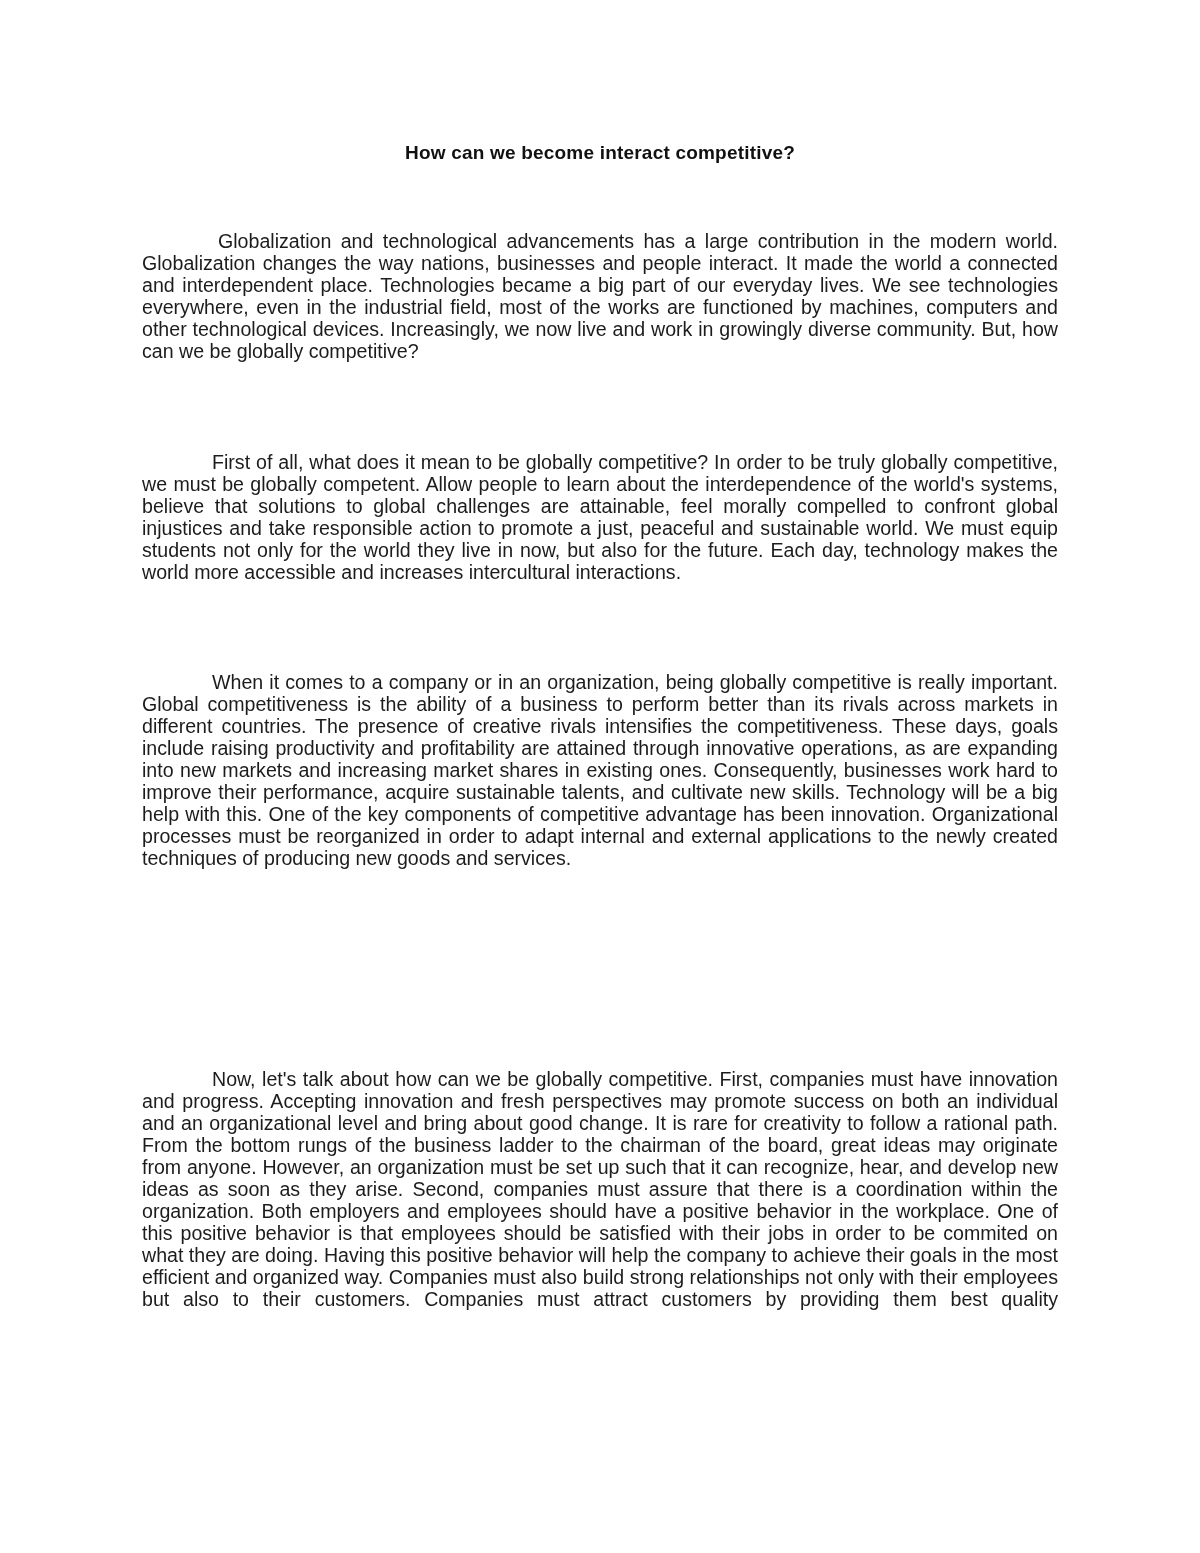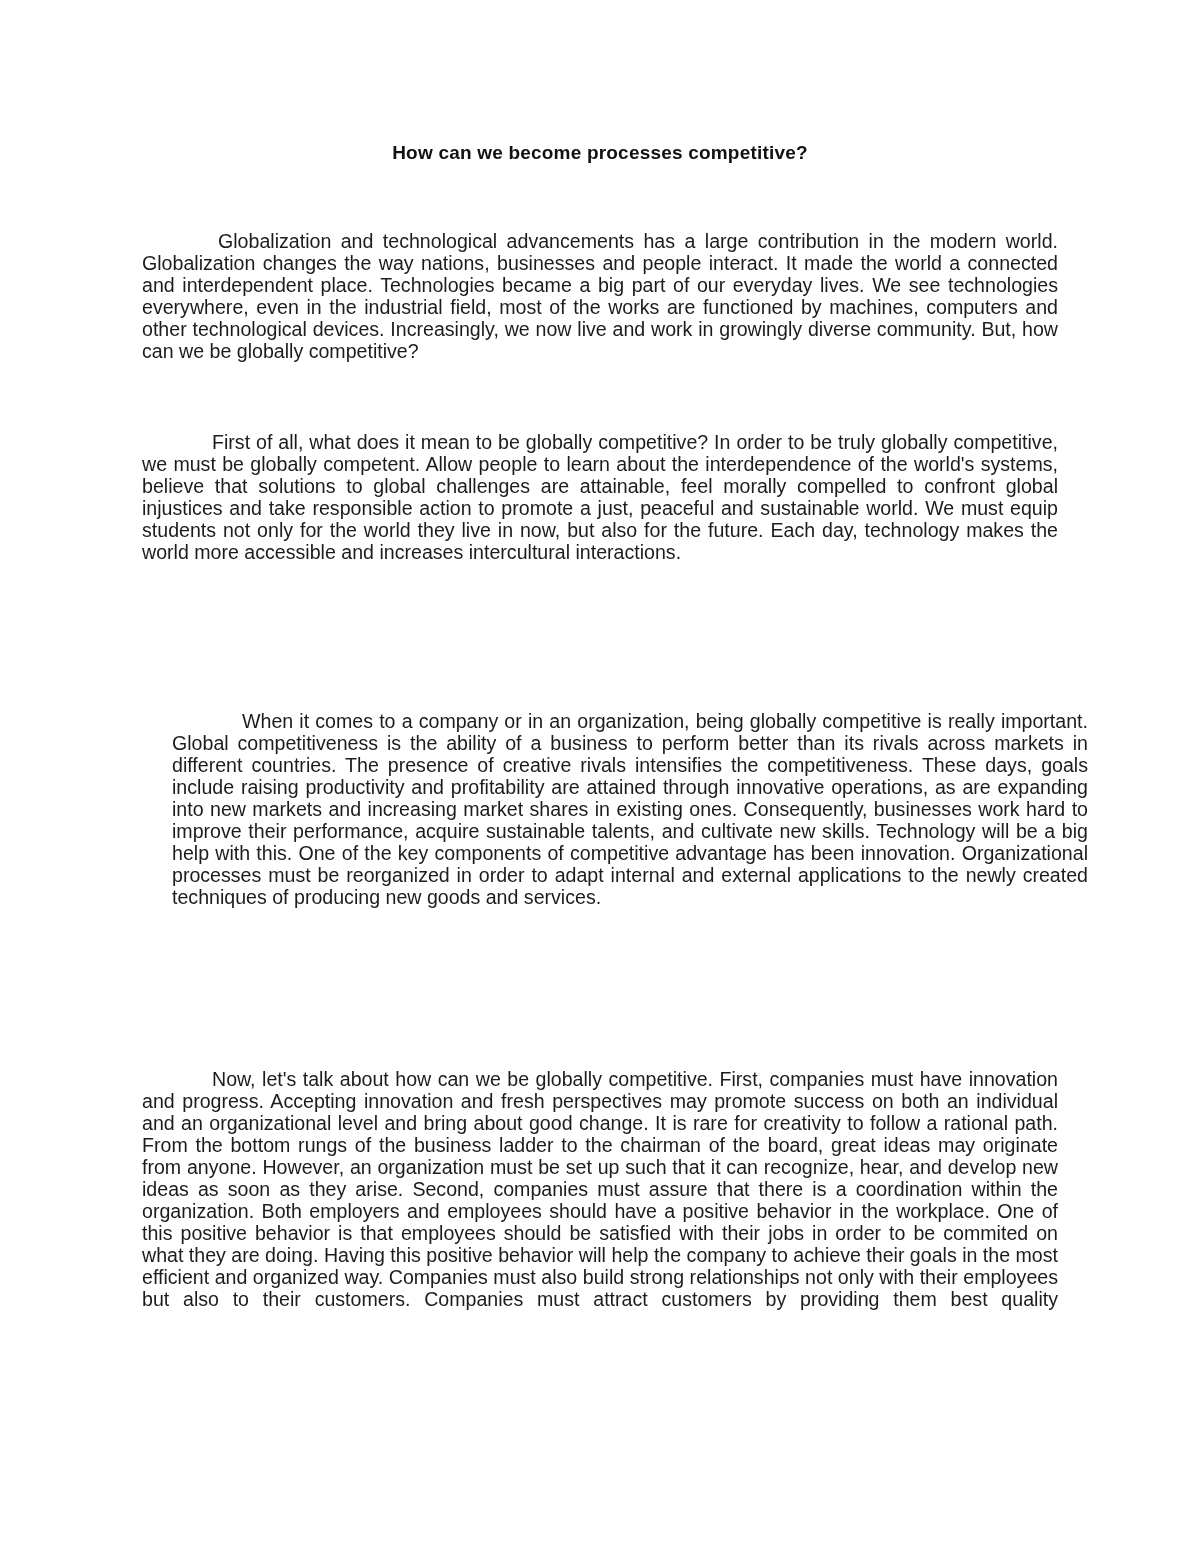--- a/index.html
+++ b/index.html
@@ -38,26 +38,26 @@
     left: 0;
     width: 916px;
     margin: 0;
     font-size: 19.6px;
     line-height: 22px;
     text-align: justify;
     text-indent: 70px;
     color: #1c1c1c;
   }
   .p1 { top: 230px; text-indent: 76px; }
-  .p2 { top: 431px; }
-  .p3 { top: 710px; margin-left: 30px; }
+  .p2 { top: 451px; }
+  .p3 { top: 671px; }
   .p4 { top: 1068px; text-align-last: justify; }
 </style>
 </head>
 <body>
 
 <div class="page">
-  <h1 class="title">How can we become processes competitive?</h1>
+  <h1 class="title">How can we become interact competitive?</h1>
   <p class="para p1">Globalization and technological advancements has a large contribution in the modern world. Globalization changes the way nations, businesses and people interact. It made the world a connected and interdependent place. Technologies became a big part of our everyday lives. We see technologies everywhere, even in the industrial field, most of the works are functioned by machines, computers and other technological devices. Increasingly, we now live and work in growingly diverse community. But, how can we be globally competitive?</p>
   <p class="para p2">First of all, what does it mean to be globally competitive? In order to be truly globally competitive, we must be globally competent. Allow people to learn about the interdependence of the world's systems, believe that solutions to global challenges are attainable, feel morally compelled to confront global injustices and take responsible action to promote a just, peaceful and sustainable world. We must equip students not only for the world they live in now, but also for the future. Each day, technology makes the world more accessible and increases intercultural interactions.</p>
   <p class="para p3">When it comes to a company or in an organization, being globally competitive is really important. Global competitiveness is the ability of a business to perform better than its rivals across markets in different countries. The presence of creative rivals intensifies the competitiveness. These days, goals include raising productivity and profitability are attained through innovative operations, as are expanding into new markets and increasing market shares in existing ones. Consequently, businesses work hard to improve their performance, acquire sustainable talents, and cultivate new skills. Technology will be a big help with this. One of the key components of competitive advantage has been innovation. Organizational processes must be reorganized in order to adapt internal and external applications to the newly created techniques of producing new goods and services.</p>
   <p class="para p4">Now, let's talk about how can we be globally competitive. First, companies must have innovation and progress. Accepting innovation and fresh perspectives may promote success on both an individual and an organizational level and bring about good change. It is rare for creativity to follow a rational path. From the bottom rungs of the business ladder to the chairman of the board, great ideas may originate from anyone. However, an organization must be set up such that it can recognize, hear, and develop new ideas as soon as they arise. Second, companies must assure that there is a coordination within the organization. Both employers and employees should have a positive behavior in the workplace. One of this positive behavior is that employees should be satisfied with their jobs in order to be commited on what they are doing. Having this positive behavior  will help the company to achieve their goals in the most efficient and organized way. Companies must also build strong relationships not only with their employees but also to their customers. Companies must attract customers by providing them best quality</p>
 </div>
 
 </body></html>

